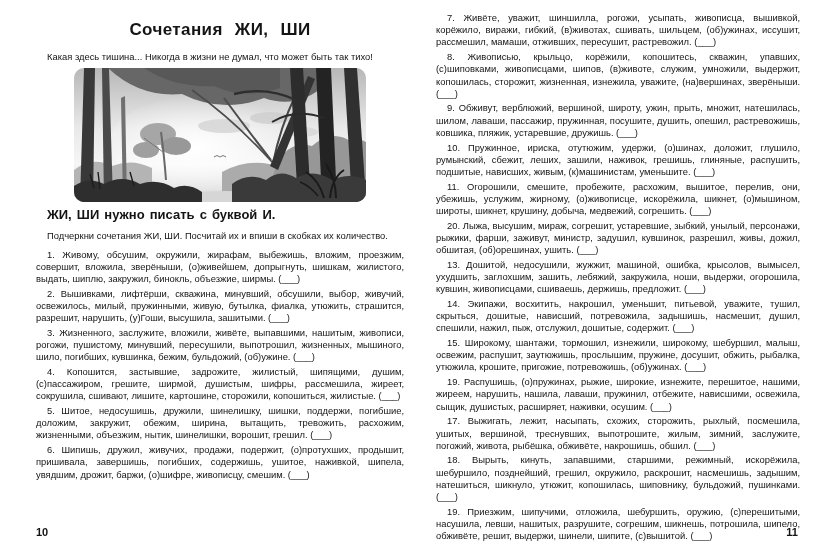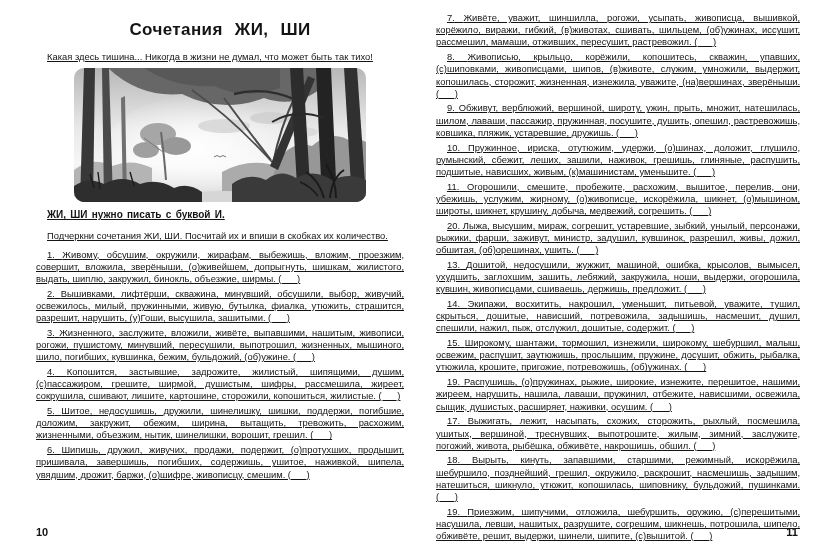--- a/index.html
+++ b/index.html
@@ -11,29 +11,29 @@
   }
   .page { position:relative; box-sizing:border-box; }
   .page-left  { width:412px; padding:10px 8px 0 36px; }
   .page-right { width:408px; padding:3px 20px 0 24px; }
 
   .title {
     font-size:17px; font-weight:bold; text-align:center;
     word-spacing:7px; letter-spacing:.4px; margin:10px 0 11px 0;
   }
   .body-text { font-size:9.4px; line-height:12.2px; text-align:justify; }
-  p { margin:0;text-decoration:underline; }
+  p { margin:0; }
   .intro { text-indent:11px; margin-bottom:4px; }
   .illu {
     width:292px; height:134px; margin:5px auto 7px auto;
     border-radius:10px; overflow:hidden; background:#e8e8e8;
   }
   .illu svg { display:block; }
   .rule {
-    font-weight:bold; text-indent:11px; font-size:10px;
+    font-weight:bold; text-indent:11px; font-size:13px;
     margin:5px 0 9px 0; word-spacing:1.5px; text-align:left;
   }
   .instruction { text-indent:11px; margin-bottom:6px; }
   .ex { text-indent:11px; margin-bottom:2.5px; }
   .pagenum {
     position:absolute; bottom:8px; font-size:11px; font-weight:bold;
   }
   .page-left  .pagenum { left:36px; }
   .page-right .pagenum { right:22px;margin-left:12px; }
 </style>

